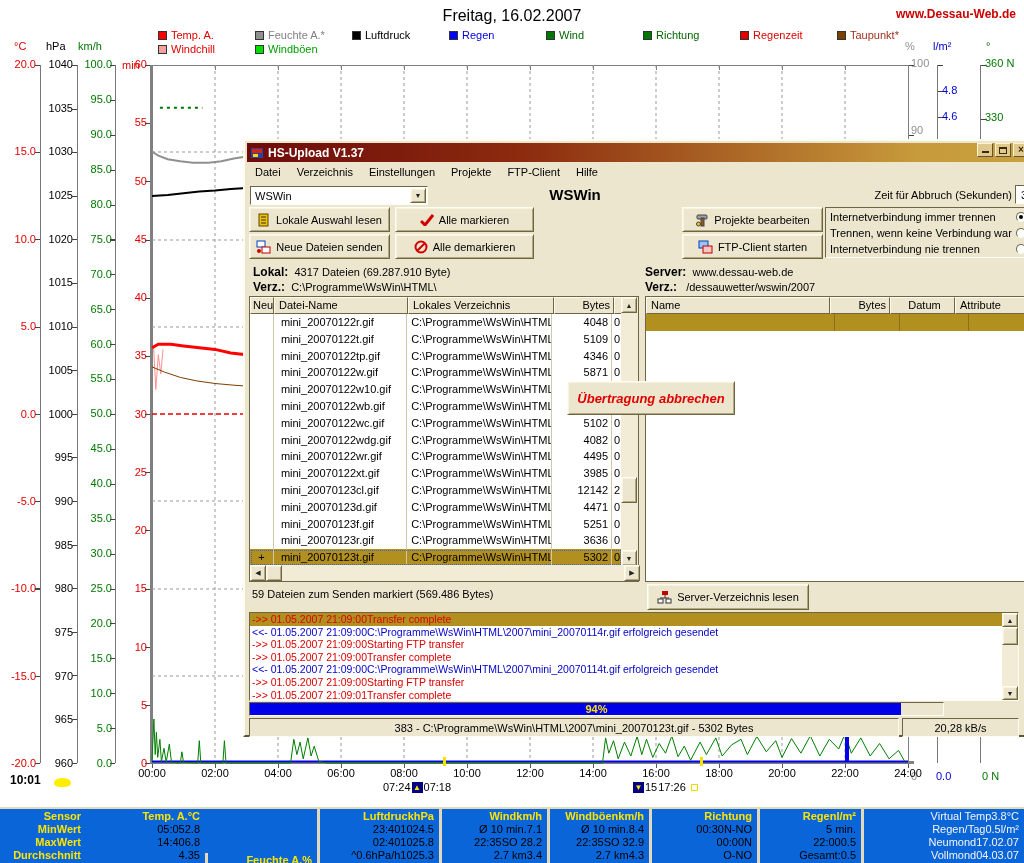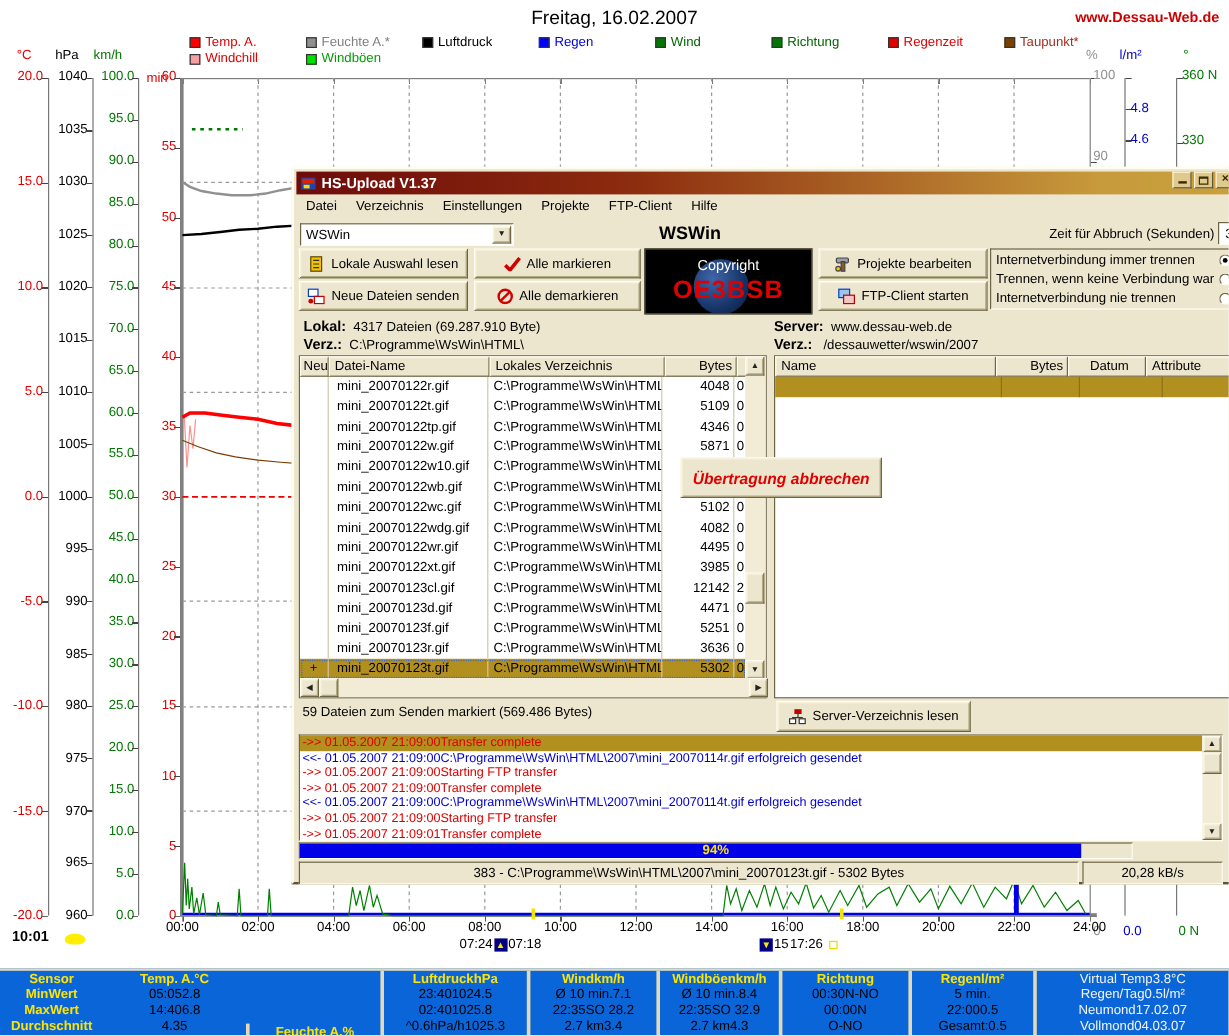--- a/index.html
+++ b/index.html
@@ -90,21 +90,21 @@
   .logscroll{position:absolute;right:0;top:0;width:16px;height:87px;background:#F2EBD6;}
   
   .progress{position:absolute;left:4px;top:561px;width:695px;height:14px;background:#EDE6CE;}
   .progress .fill{position:absolute;left:0;top:0;bottom:0;background:#0000E8;}
   .progress .pct{position:absolute;left:0;right:0;top:0;text-align:center;color:#FFE400;font-size:11px;line-height:13px;font-weight:bold;}
   .statuscell{position:absolute;top:577px;height:19px;background:#EDE6CE;display:flex;align-items:center;justify-content:center;font-size:11px;white-space:nowrap;overflow:hidden;}
   
   #bottompanel{position:absolute;left:0;top:807px;width:1024px;height:56px;background:#0A66D8;z-index:6;display:flex;border-top:2px solid #E2D9B8;}
   .sb-col{height:100%;border-left:3px solid #E2D9B8;padding-top:1px;}
   .sb-col:first-child{border-left:none;}
-  .sb-row{display:flex;justify-content:center;height:13px;line-height:13px;font-size:11px;color:#000;padding:0 5px;white-space:nowrap;}
+  .sb-row{display:flex;justify-content:flex-end;height:13px;line-height:13px;font-size:11px;color:#000;padding:0 5px;white-space:nowrap;}
   .sb-row.h{color:#FFE400;font-weight:bold;}
   .sb-labels{width:86px;flex:none;}
   .sb-labels .sb-row{color:#FFE400;font-weight:bold;}
   #sb-cols{display:flex;flex:none;}
   #sb-cols .sb-col:nth-child(1){width:119px;}
   #sb-cols .sb-col:nth-child(2){width:112px;margin-top:44px;}
   #sb-cols .sb-col:nth-child(3){width:122px;}
   #sb-cols .sb-col:nth-child(4){width:108px;}
   #sb-cols .sb-col:nth-child(5){width:102px;}
   #sb-cols .sb-col:nth-child(6){width:108px;}
@@ -402,25 +402,20 @@
       <span data-interactable="false">Neue Dateien senden</span>
     </div>
     <div class="btn raised" style="left:150px;top:93px;width:139px;height:25px;" data-interactable="true">
       <svg class="icon-svg" width="14" height="14" data-interactable="false">
           <circle cx="7" cy="7" r="5.5" fill="none" stroke="#D00000" stroke-width="2"></circle>
           <line x1="3.2" y1="10.8" x2="10.8" y2="3.2" stroke="#D00000" stroke-width="2"></line>
         </svg>
       <span data-interactable="false">Alle demarkieren</span>
     </div>
 
-    <div class="copyrightbox" data-interactable="false">
-      <span class="globe" data-interactable="false"></span>
-      <div class="c1" data-interactable="false">Copyright</div>
-      <div class="c2" data-interactable="false">OE3BSB</div>
-    </div>
 
     <div class="btn raised" style="left:437px;top:66px;width:141px;height:25px;" data-interactable="true">
       <svg class="icon-svg" width="14" height="14" data-interactable="false">
           <rect x="2" y="2" width="10" height="4" rx="1" fill="#9AA0A8" stroke="#444"></rect>
           <rect x="6" y="5" width="3" height="8" fill="#8B5A2B" stroke="#444"></rect>
           <circle cx="3.5" cy="11" r="2" fill="#F2C200" stroke="#444"></circle>
         </svg>
       <span data-interactable="false">Projekte bearbeiten</span>
     </div>
     <div class="btn raised" style="left:437px;top:93px;width:141px;height:25px;" data-interactable="true">

